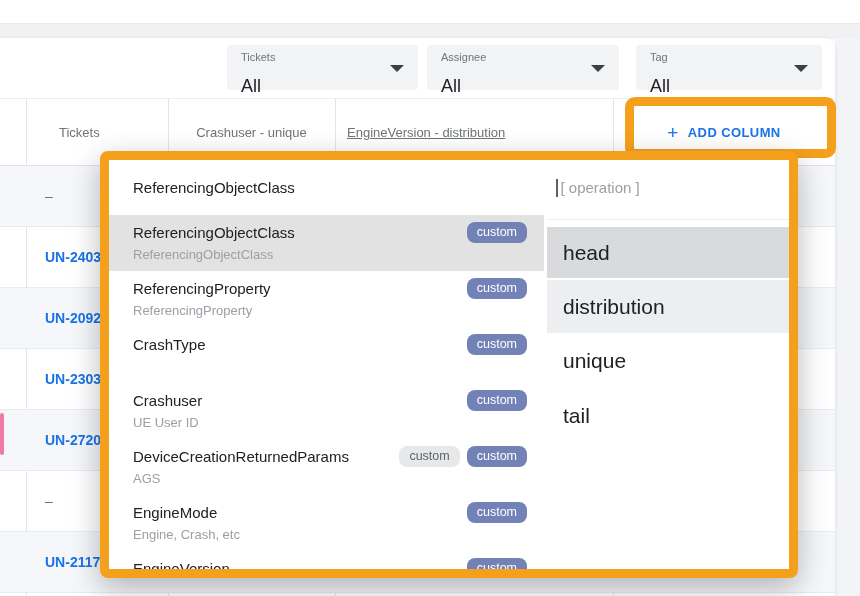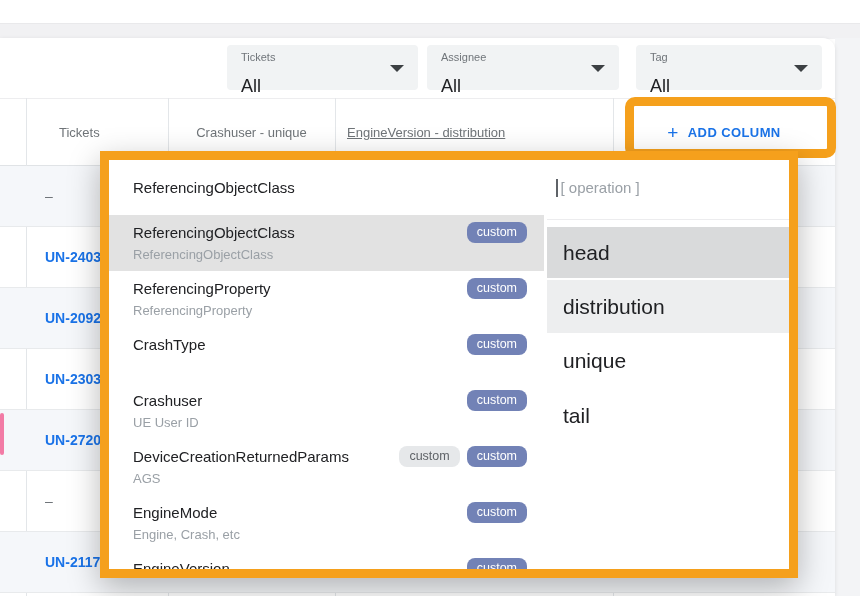--- a/index.html
+++ b/index.html
@@ -39,21 +39,21 @@
   .trow.tint{background:#f5f7fa;}
   .cell-ticket{padding-left:45px;font-size:14px;}
   .ticket-link{color:var(--link-blue,#1a73e8);font-weight:700;text-decoration:none;cursor:pointer;}
   .ticket-dash{color:#70757a;}
   .row-marker{position:absolute;left:0;top:3px;width:4px;height:42px;border-radius:2px;background:var(--row-marker-pink,#f27ba5);}
 
   
   .annot-add{position:absolute;left:625px;top:97px;width:211px;height:61px;border:9px solid var(--accent-orange,#f5a01c);border-radius:10px;box-sizing:border-box;pointer-events:none;}
 
   
-  .popup{position:absolute;left:100px;top:151px;width:698px;height:427px;box-sizing:border-box;border:9px solid var(--accent-orange,#f5a01c);border-radius:0;background:#fff;box-shadow:0 10px 30px rgba(0,0,0,.28);overflow:hidden;}
+  .popup{position:absolute;left:100px;top:151px;width:698px;height:427px;box-sizing:border-box;border:9px solid var(--accent-orange,#f5a01c);border-radius:8px;background:#fff;box-shadow:0 10px 30px rgba(0,0,0,.28);overflow:hidden;}
   .popup-input-row{height:55px;display:flex;}
   .pi-left{width:435px;box-sizing:border-box;padding-left:24px;display:flex;align-items:center;font-size:15px;color:#202124;}
   .pi-right{flex:1;box-sizing:border-box;padding-left:12px;display:flex;align-items:center;font-size:15px;color:#9aa0a6;cursor:text;}
   .text-cursor{width:1.5px;height:18px;background:#5f6368;margin-right:3px;}
   .popup-body{display:flex;height:354px;overflow:hidden;}
   .fields{width:435px;}
   .gapcol{width:3px;}
   .ops{flex:1;}
 
   .field-item{height:56px;box-sizing:border-box;padding:7px 17px 0 24px;cursor:pointer;}

